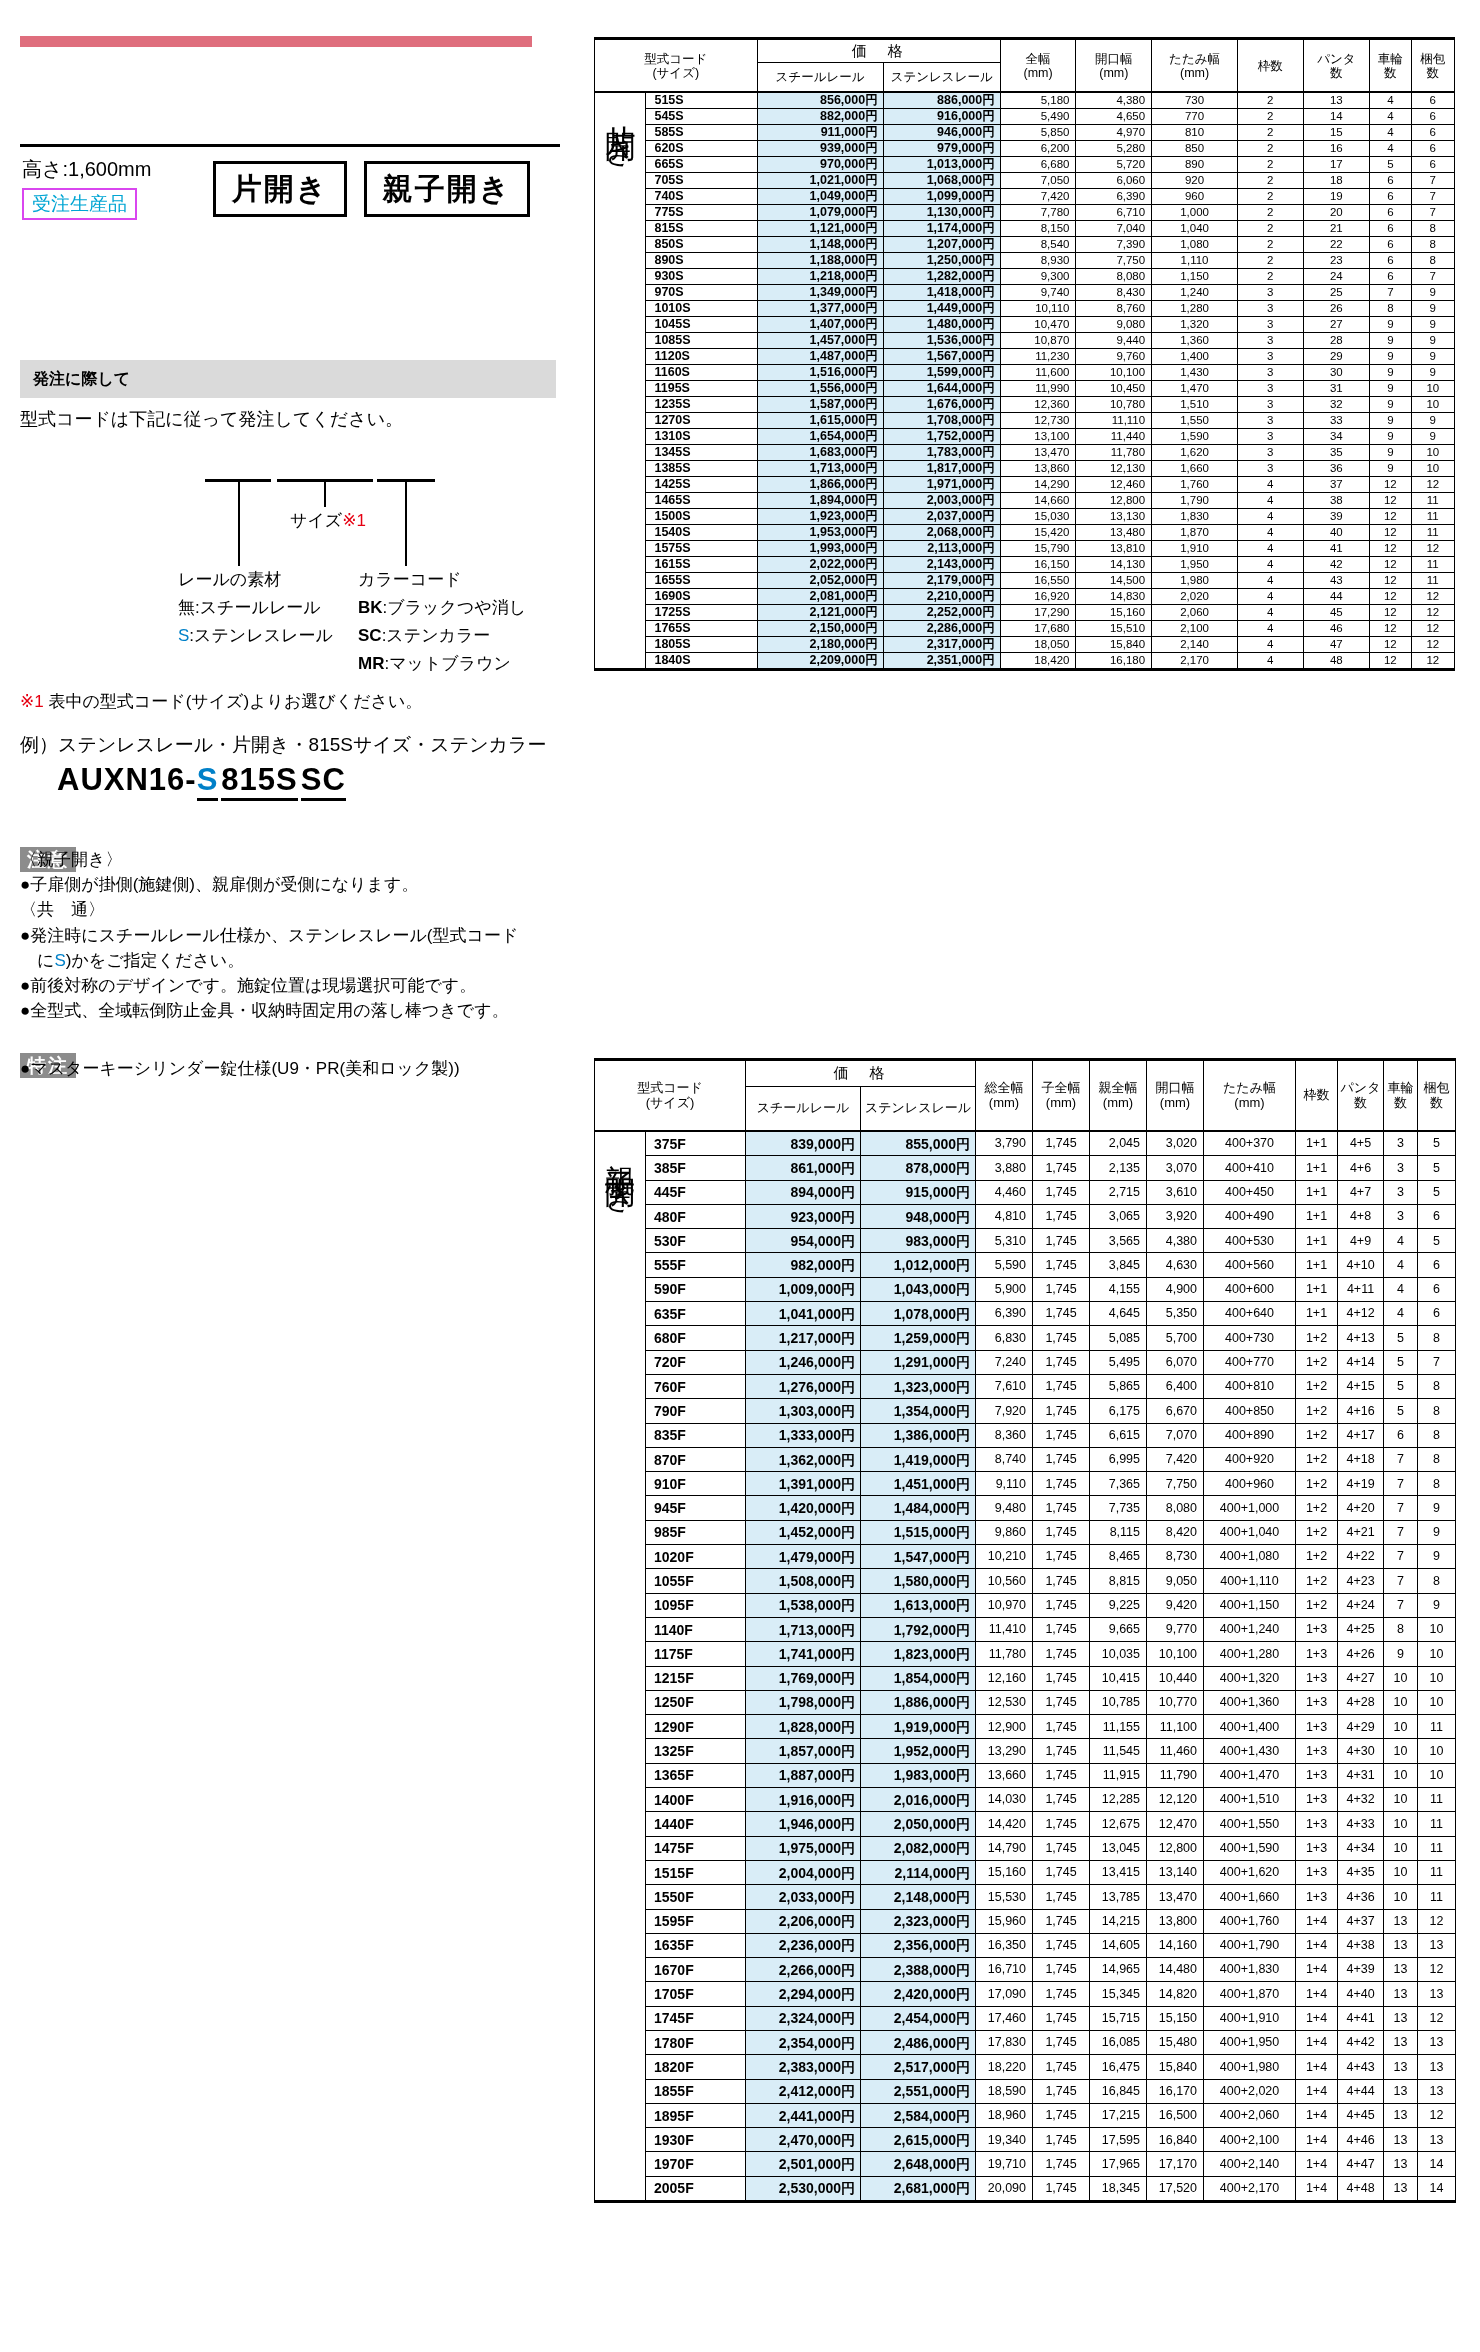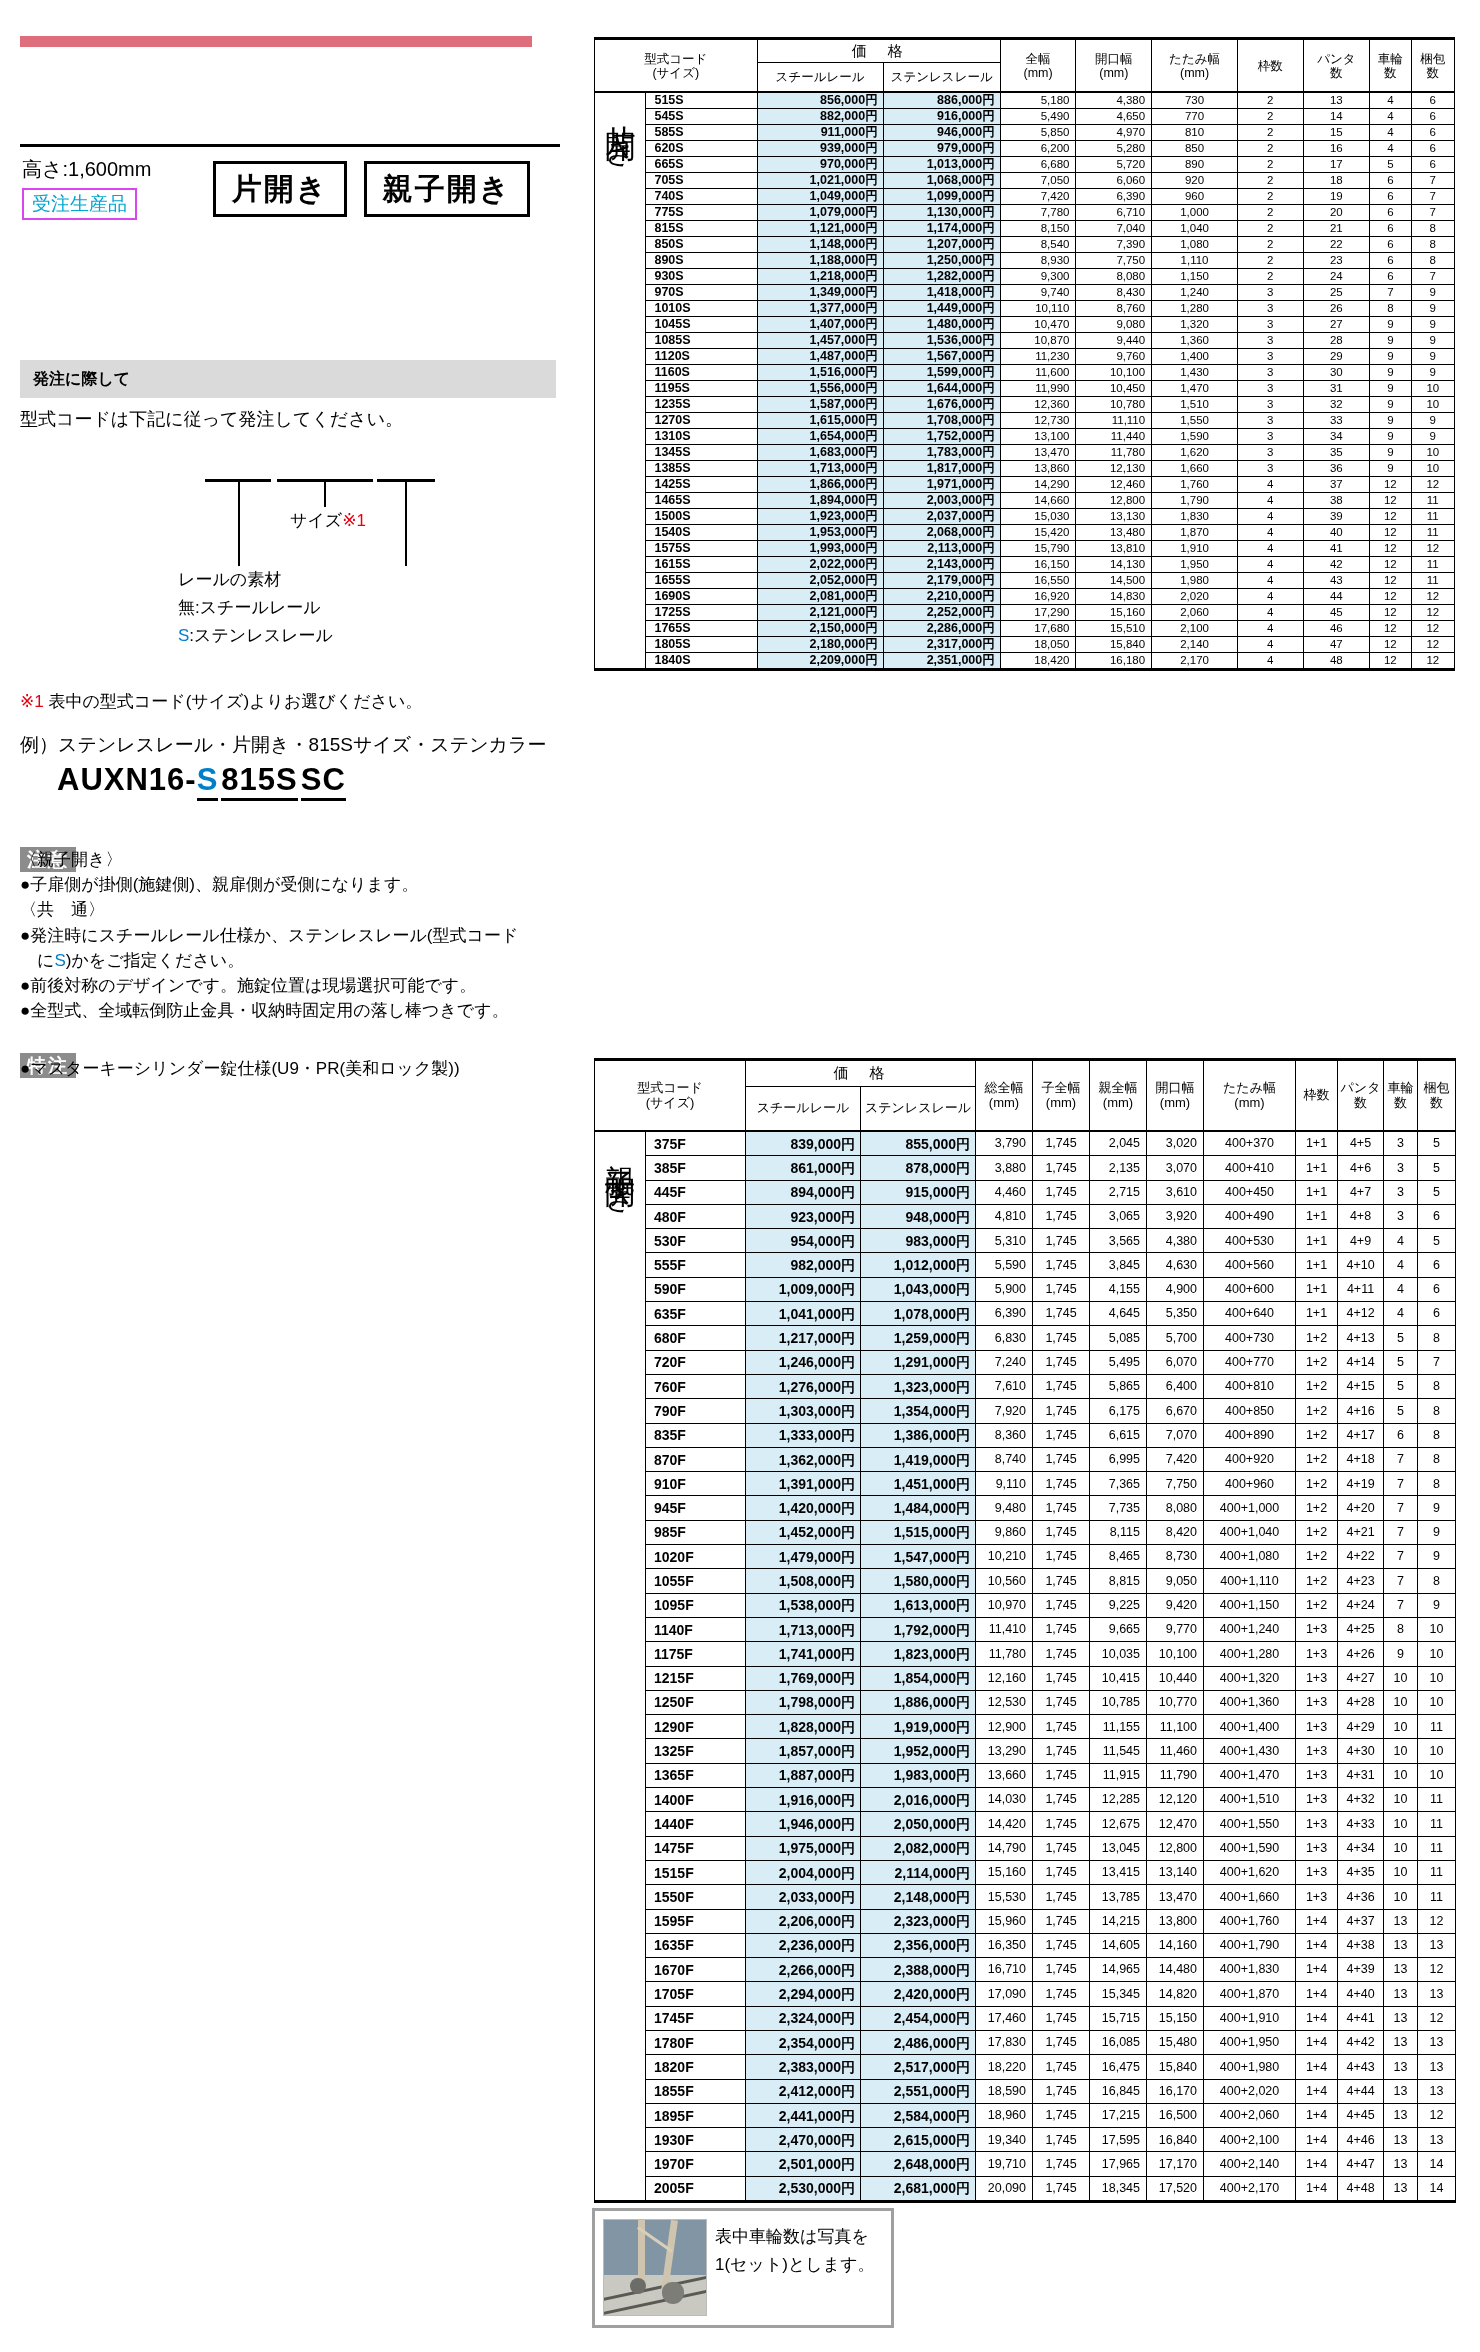--- a/index.html
+++ b/index.html
@@ -121,20 +121,26 @@
   <div class="abs sizenote">
     <span>サイズ</span><span class="red">※1</span>
   </div>
 
   <div class="abs optblock railblock">
     <div>レールの素材</div>
     <div>無:スチールレール</div>
     <div><span class="blue">S</span><span>:ステンレスレール</span></div>
   </div>
 
+  <div class="abs optblock colorblock">
+    <div>カラーコード</div>
+    <div><span class="optkey">BK</span><span>:ブラックつや消し</span></div>
+    <div><span class="optkey">SC</span><span>:ステンカラー</span></div>
+    <div><span class="optkey">MR</span><span>:マットブラウン</span></div>
+  </div>
 
   <div class="abs note1">
     <span class="red">※1</span>
     <span>表中の型式コード(サイズ)よりお選びください。</span>
   </div>
 
   <div class="abs exampledesc">
     <span>例）</span><span>ステンレスレール・片開き・815Sサイズ・ステンカラー</span>
   </div>
   <div class="abs examplecode">
@@ -1292,30 +1298,14 @@
           <td class="c-dim">17,520</td>
           <td class="c-fold">400+2,170</td>
           <td class="c-num">1+4</td>
           <td class="c-num">4+48</td>
           <td class="c-num">13</td>
           <td class="c-num">14</td>
         </tr>
       </tbody>
   </table>
 
-  <div class="abs bottomnote">
-    <div class="wheelphoto">
-      <div class="photo-ground"></div>
-      <div class="rail r1"></div>
-      <div class="rail r2"></div>
-      <div class="gateleg leg1"></div>
-      <div class="gateleg leg2"></div>
-      <div class="brace"></div>
-      <div class="wheel w1"></div>
-      <div class="wheel w2"></div>
-    </div>
-    <div class="notetext">
-      <div>表中車輪数は写真を</div>
-      <div>1(セット)とします。</div>
-    </div>
-  </div>
 
 </div>
 
 </body></html>

